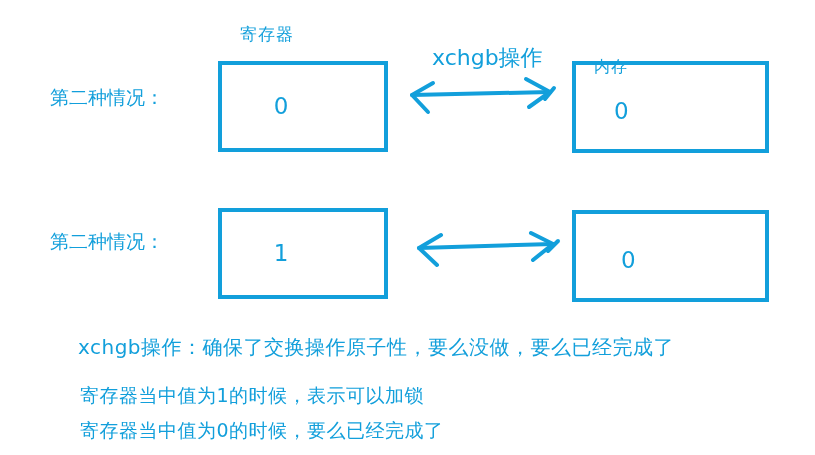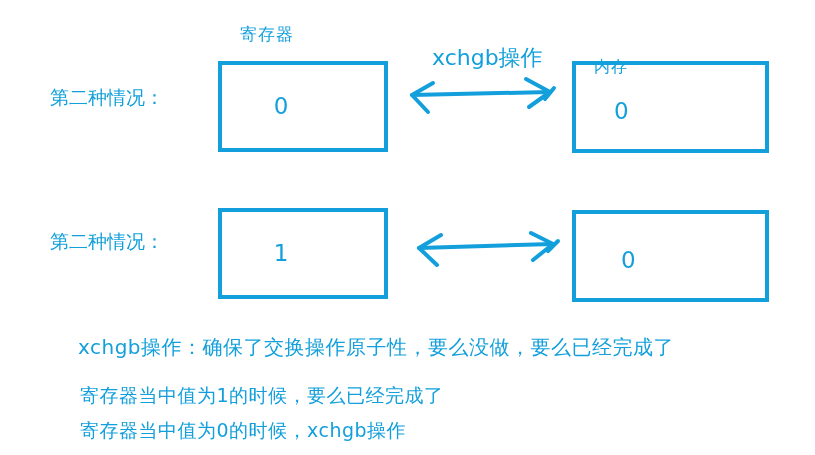--- a/index.html
+++ b/index.html
@@ -104,16 +104,16 @@
     <polyline points="30,11 8,24 26,41"></polyline>
     <polyline points="120,9 142,20 122,36"></polyline>
     <line x1="137" y1="27" x2="147" y2="17"></line>
   </svg>
 
   <div class="value-box memory" style="left:572px; top:210px; width:197px; height:92px; padding-left:45px;">
     <span class="value">0</span>
   </div>
 
   <div class="abs note" style="left:62px; top:334px;">xchgb操作：确保了交换操作原子性，要么没做，要么已经完成了</div>
-  <div class="abs note" style="left:64px; top:383px; font-size:19px;">寄存器当中值为1的时候，要么已经完成了</div>
-  <div class="abs note" style="left:64px; top:418px; font-size:19px;">寄存器当中值为0的时候，xchgb操作</div>
+  <div class="abs note" style="left:64px; top:383px; font-size:19px;">寄存器当中值为1的时候，表示可以加锁</div>
+  <div class="abs note" style="left:64px; top:418px; font-size:19px;">寄存器当中值为0的时候，要么已经完成了</div>
 
 </div>
 
 </body></html>

